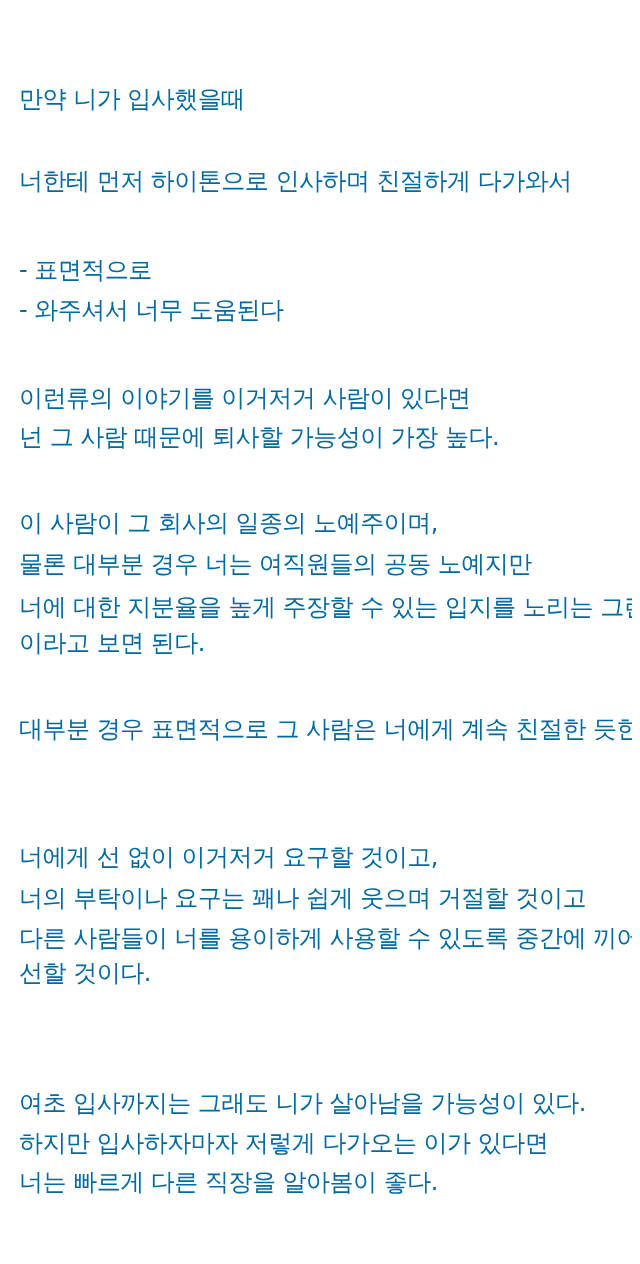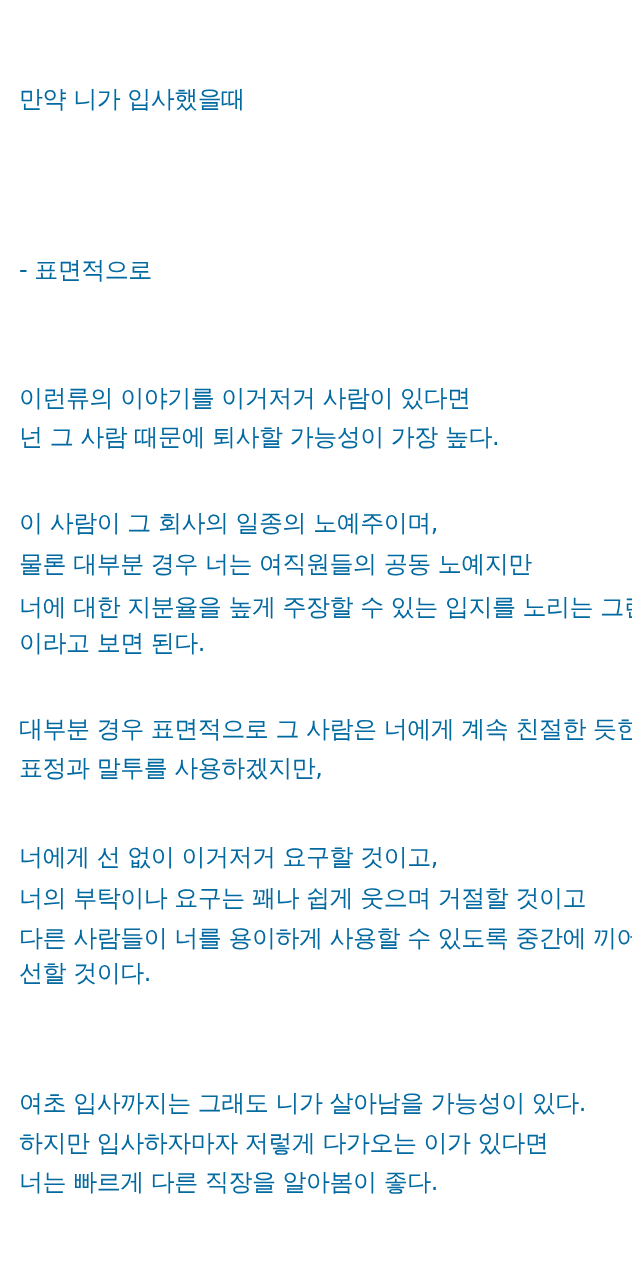--- a/index.html
+++ b/index.html
@@ -29,33 +29,34 @@
     white-space: nowrap;
     overflow: hidden;
   }
 </style>
 </head>
 <body>
 
 <div class="post">
 
   <div class="ln" style="top:84px">만약 니가 입사했을때</div>
+  <div class="ln" style="top:166px">너한테 먼저 하이톤으로 인사하며 친절하게 다가와서</div>
 
   <div class="ln" style="top:255px">- 표면적으로</div>
+  <div class="ln" style="top:295px">- 와주셔서 너무 도움된다</div>
 
   <div class="ln" style="top:383px">이런류의 이야기를 이거저거 사람이 있다면</div>
   <div class="ln" style="top:422px">넌 그 사람 때문에 퇴사할 가능성이 가장 높다.</div>
 
   <div class="ln" style="top:508px">이 사람이 그 회사의 일종의 노예주이며,</div>
   <div class="ln" style="top:549px">물론 대부분 경우 너는 여직원들의 공동 노예지만</div>
   <div class="ln" style="top:592px">너에 대한 지분율을 높게 주장할 수 있는 입지를 노리는 그런 사람</div>
   <div class="ln" style="top:628px">이라고 보면 된다.</div>
 
   <div class="ln" style="top:714px">대부분 경우 표면적으로 그 사람은 너에게 계속 친절한 듯한</div>
-  <div class="ln" style="top:753px">표정과 말투를 사용하겠지만,</div>
 
   <div class="ln" style="top:842px">너에게 선 없이 이거저거 요구할 것이고,</div>
   <div class="ln" style="top:883px">너의 부탁이나 요구는 꽤나 쉽게 웃으며 거절할 것이고</div>
   <div class="ln" style="top:923px">다른 사람들이 너를 용이하게 사용할 수 있도록 중간에 끼어서 주</div>
   <div class="ln" style="top:958px">선할 것이다.</div>
 
   <div class="ln" style="top:1088px">여초 입사까지는 그래도 니가 살아남을 가능성이 있다.</div>
   <div class="ln" style="top:1128px">하지만 입사하자마자 저렇게 다가오는 이가 있다면</div>
   <div class="ln" style="top:1167px">너는 빠르게 다른 직장을 알아봄이 좋다.</div>
 

